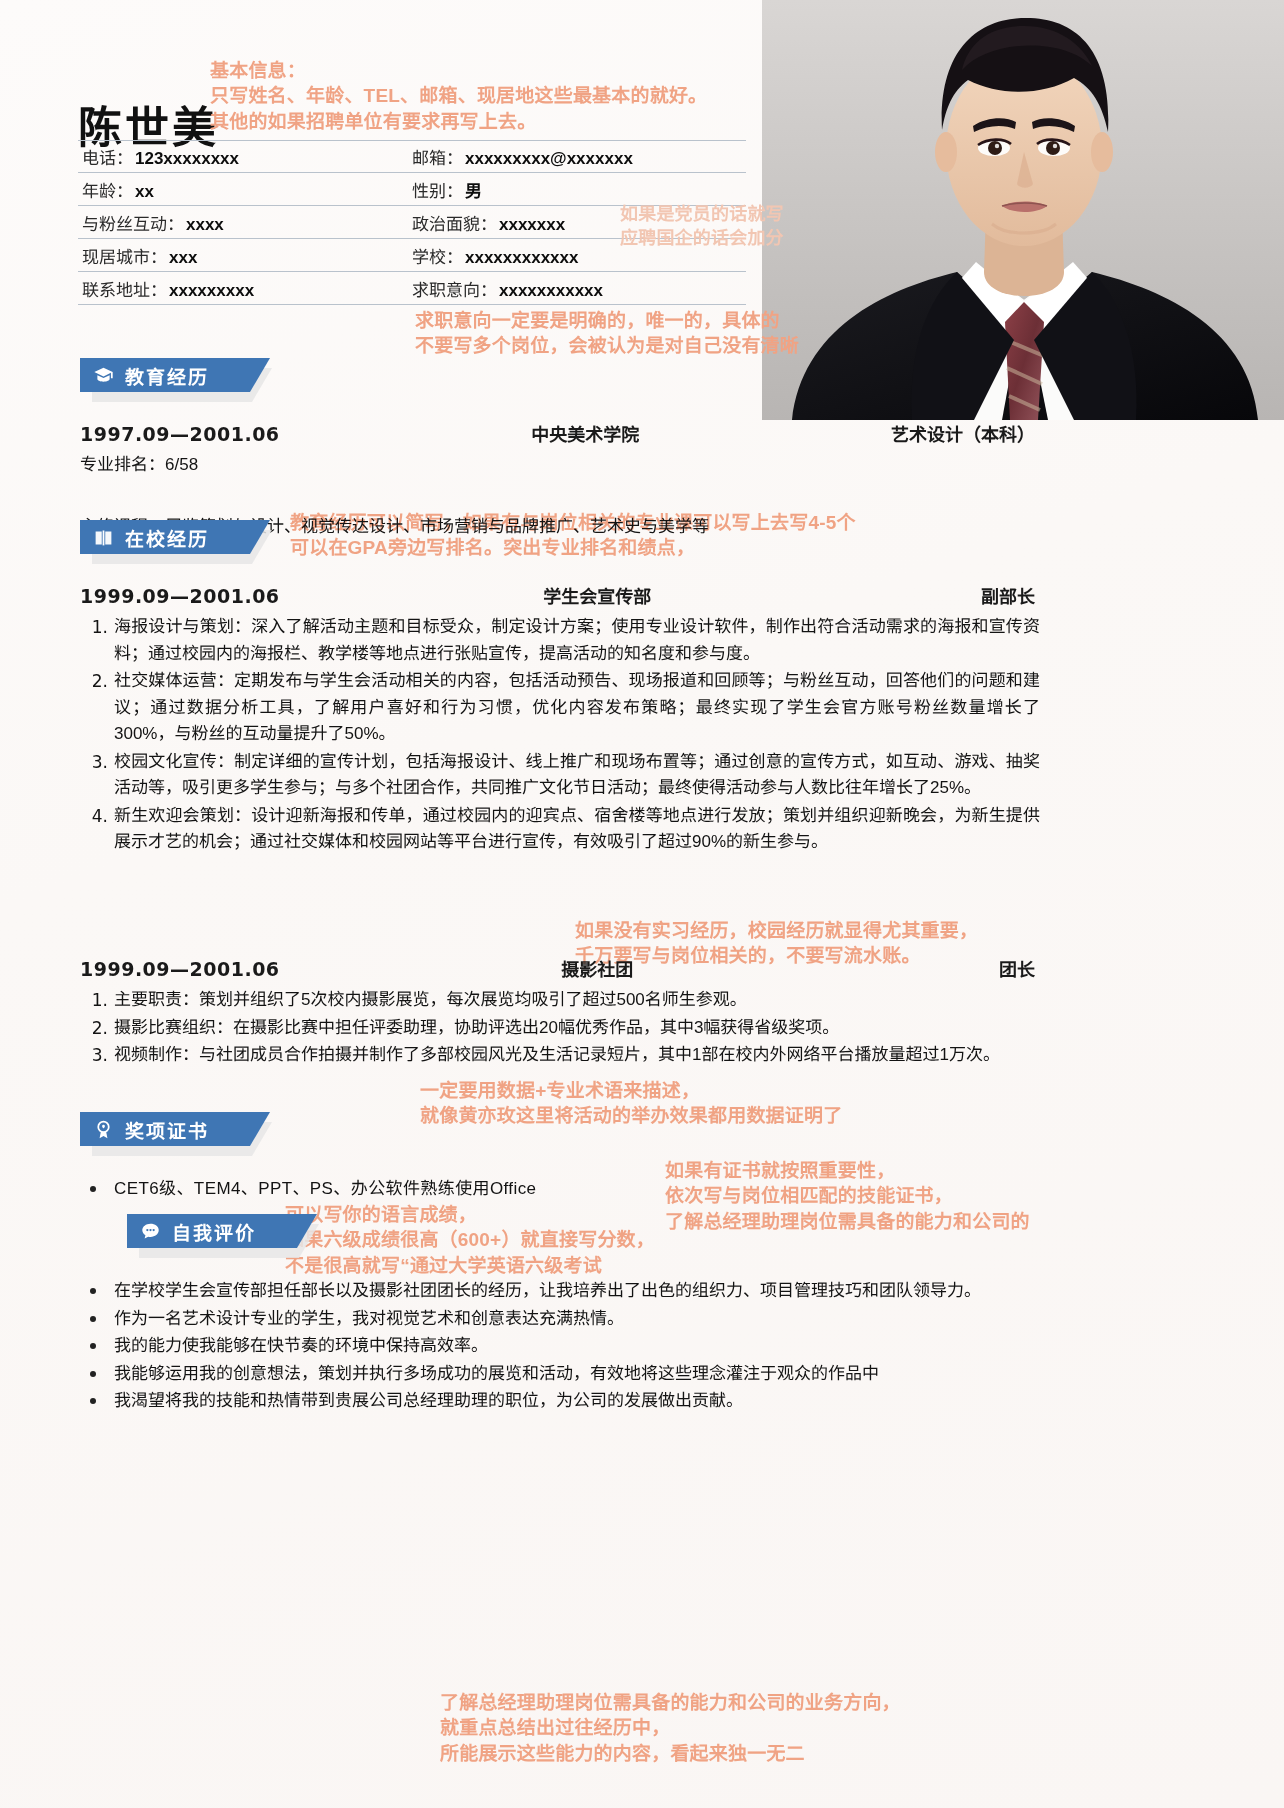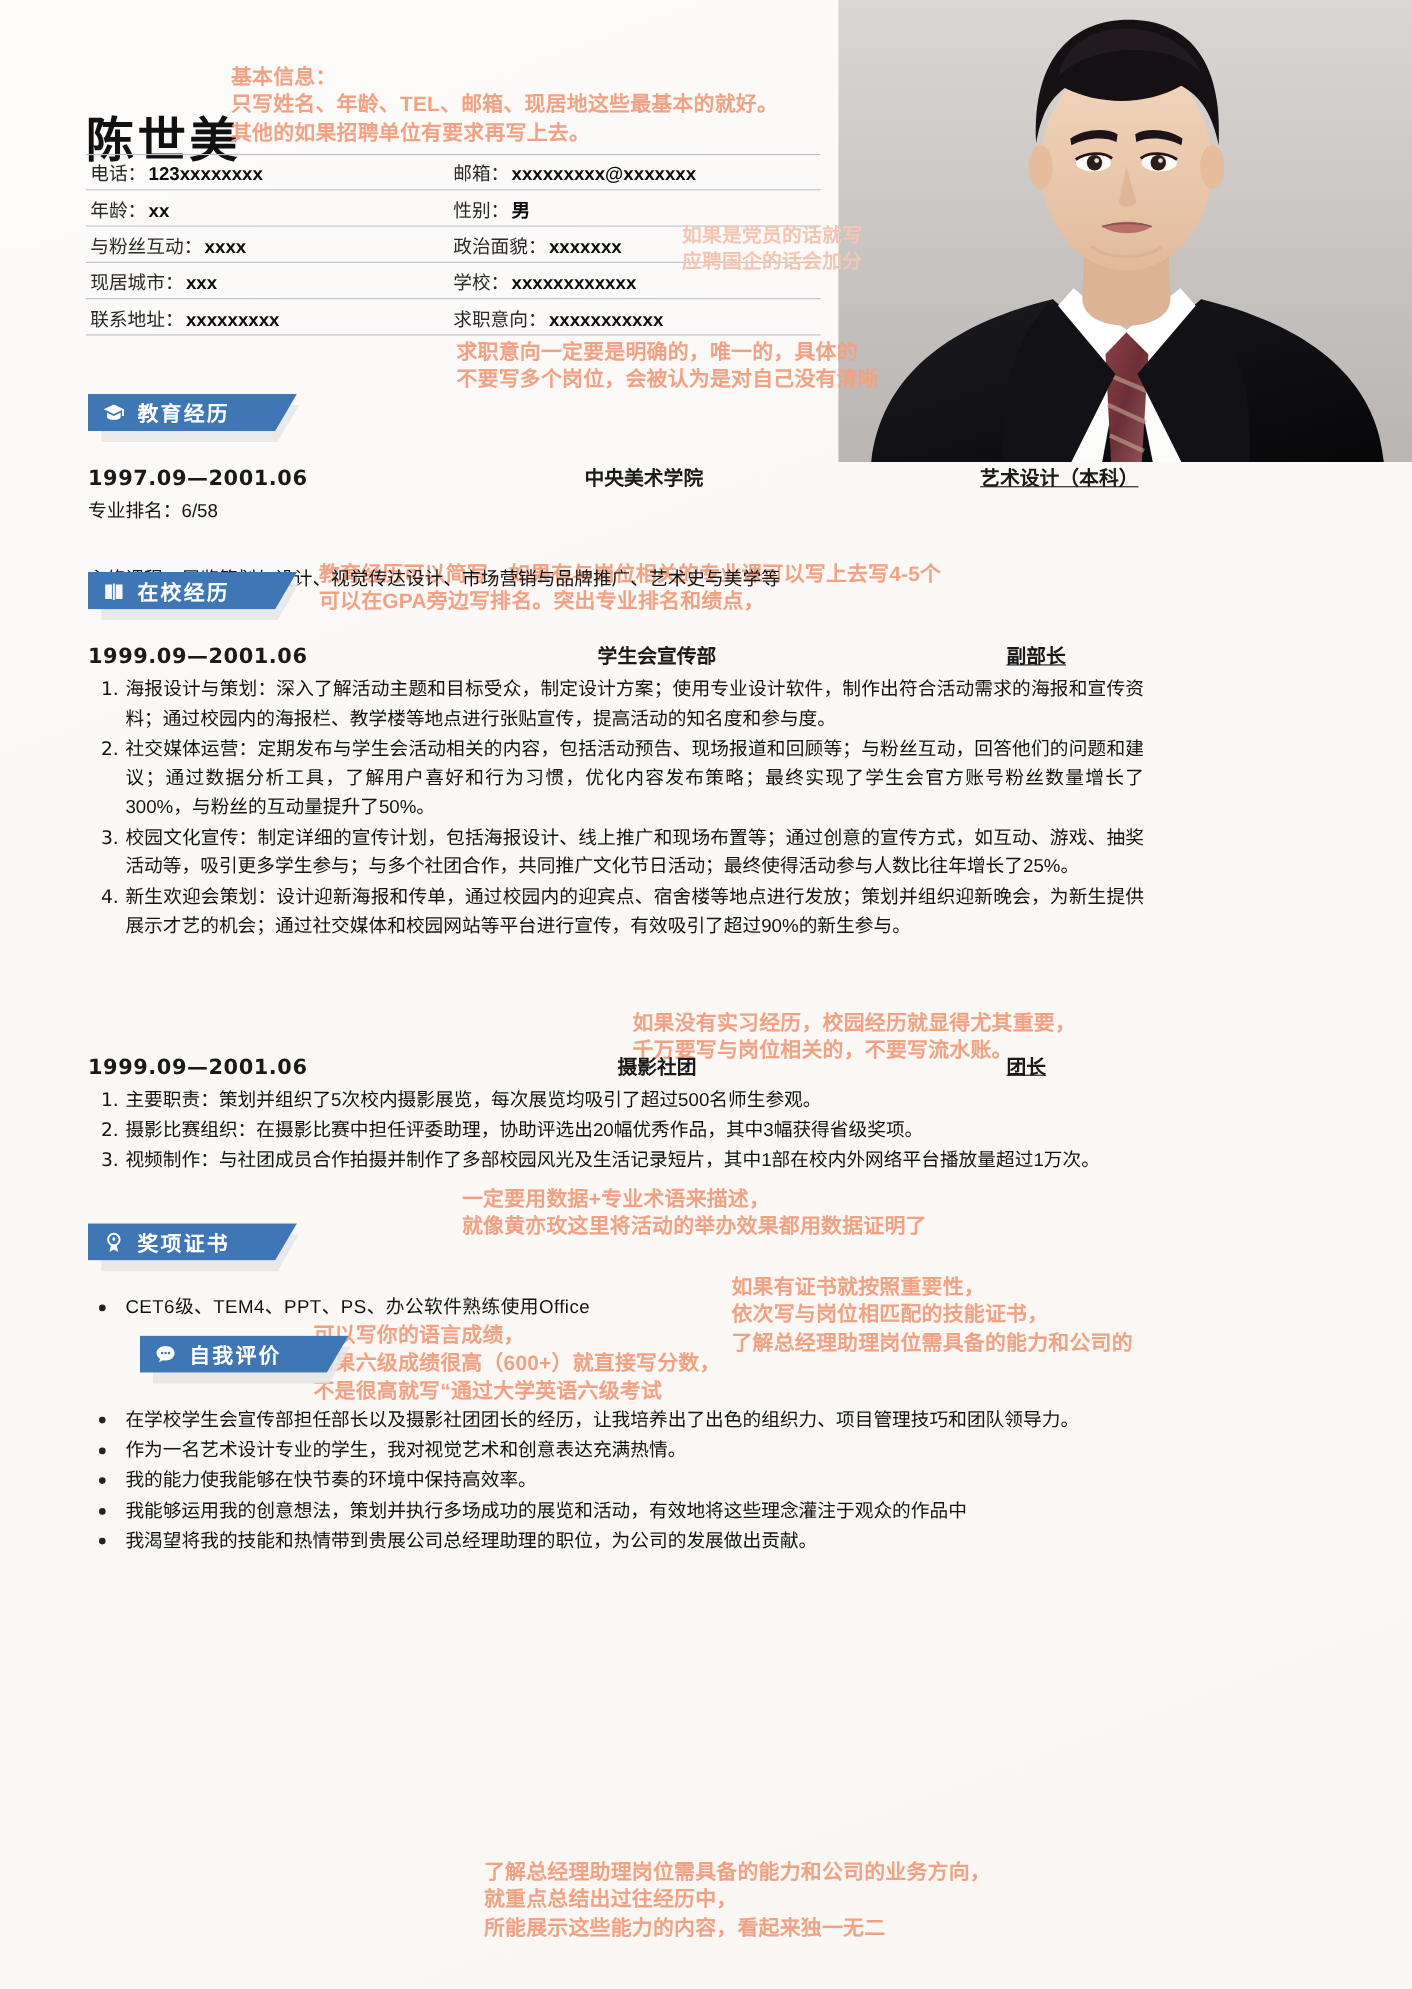--- a/index.html
+++ b/index.html
@@ -125,21 +125,21 @@
   .entry {
     position: absolute;
     width: 955px;
     left: 80px;
     display: flex;
     align-items: baseline;
     font-weight: bold;
   }
   .entry .e-date  { font-size: 19px; letter-spacing: .5px; font-family: "DejaVu Sans","Liberation Sans",sans-serif; }
   .entry .e-org   { flex: 1; text-align: center; font-size: 18px; }
-  .entry .e-role  { font-size: 18px; text-align: left; min-width: 120px; text-decoration: underline; }
+  .entry .e-role  { font-size: 18px; text-align: right; min-width: 120px; }
 
   .line {
     position: absolute;
     left: 80px;
     font-size: 17px;
     line-height: 1.52;
     color: #141414;
     width: 960px;
   }
 

